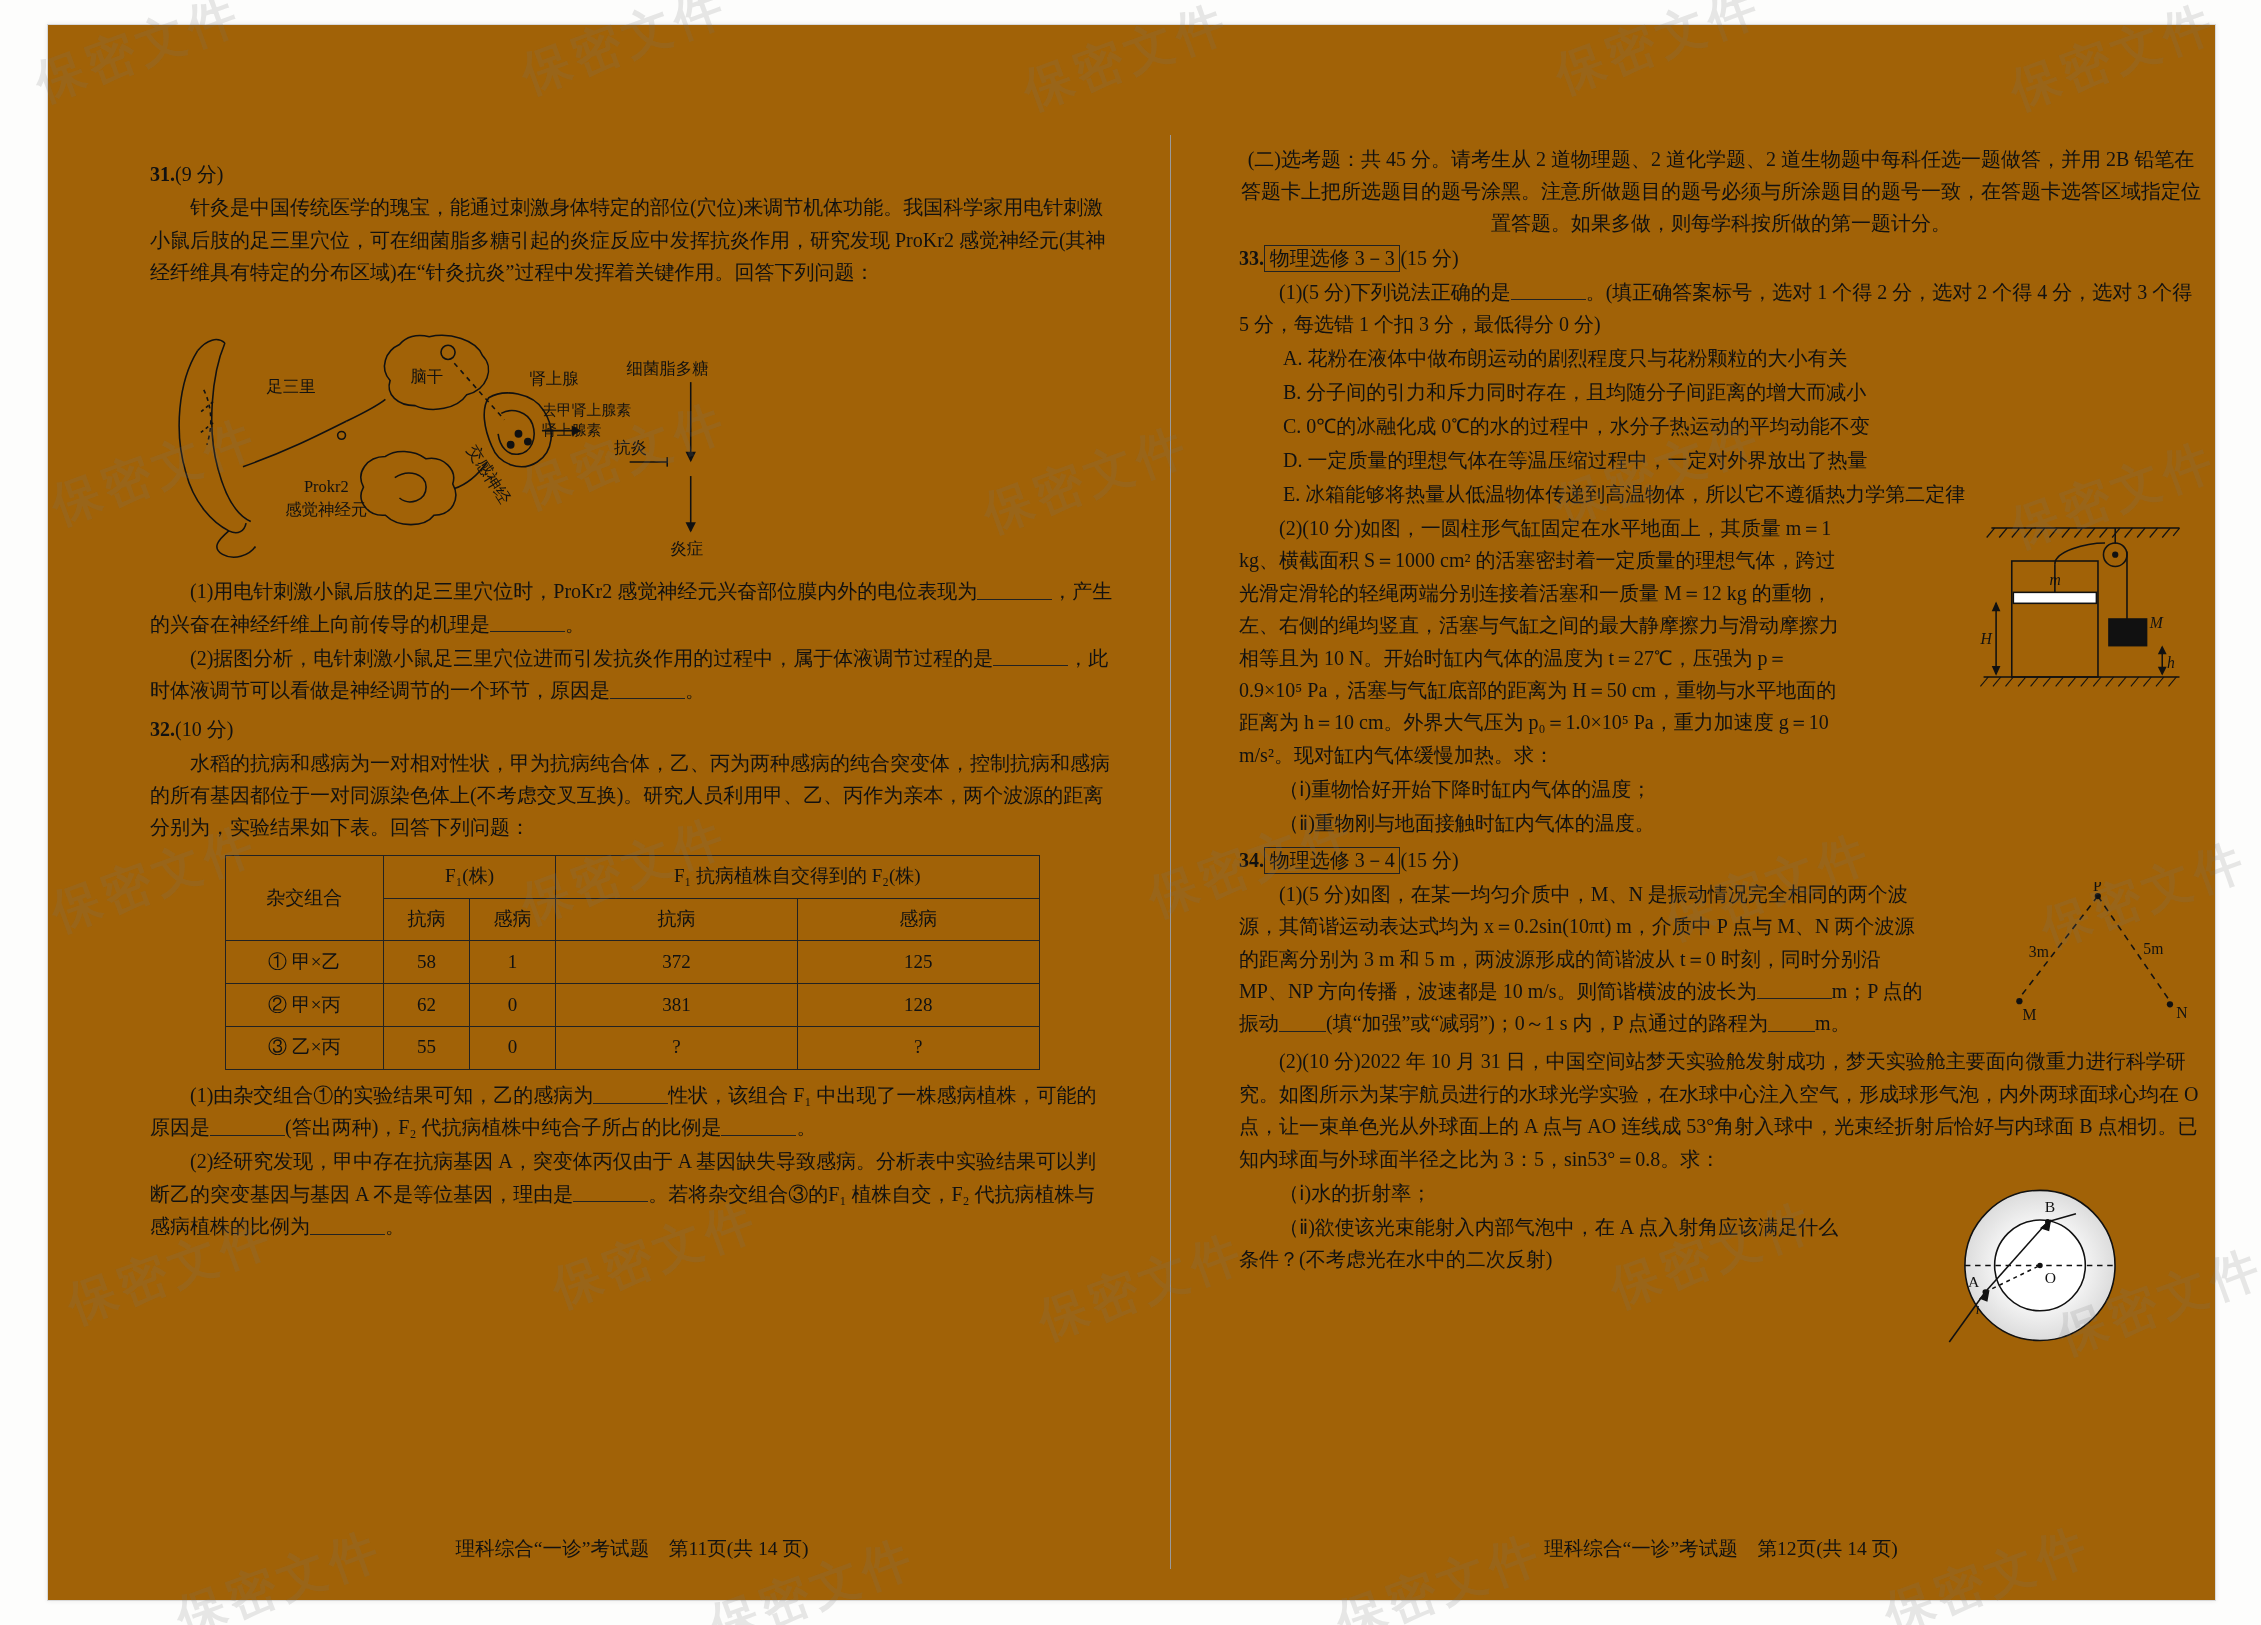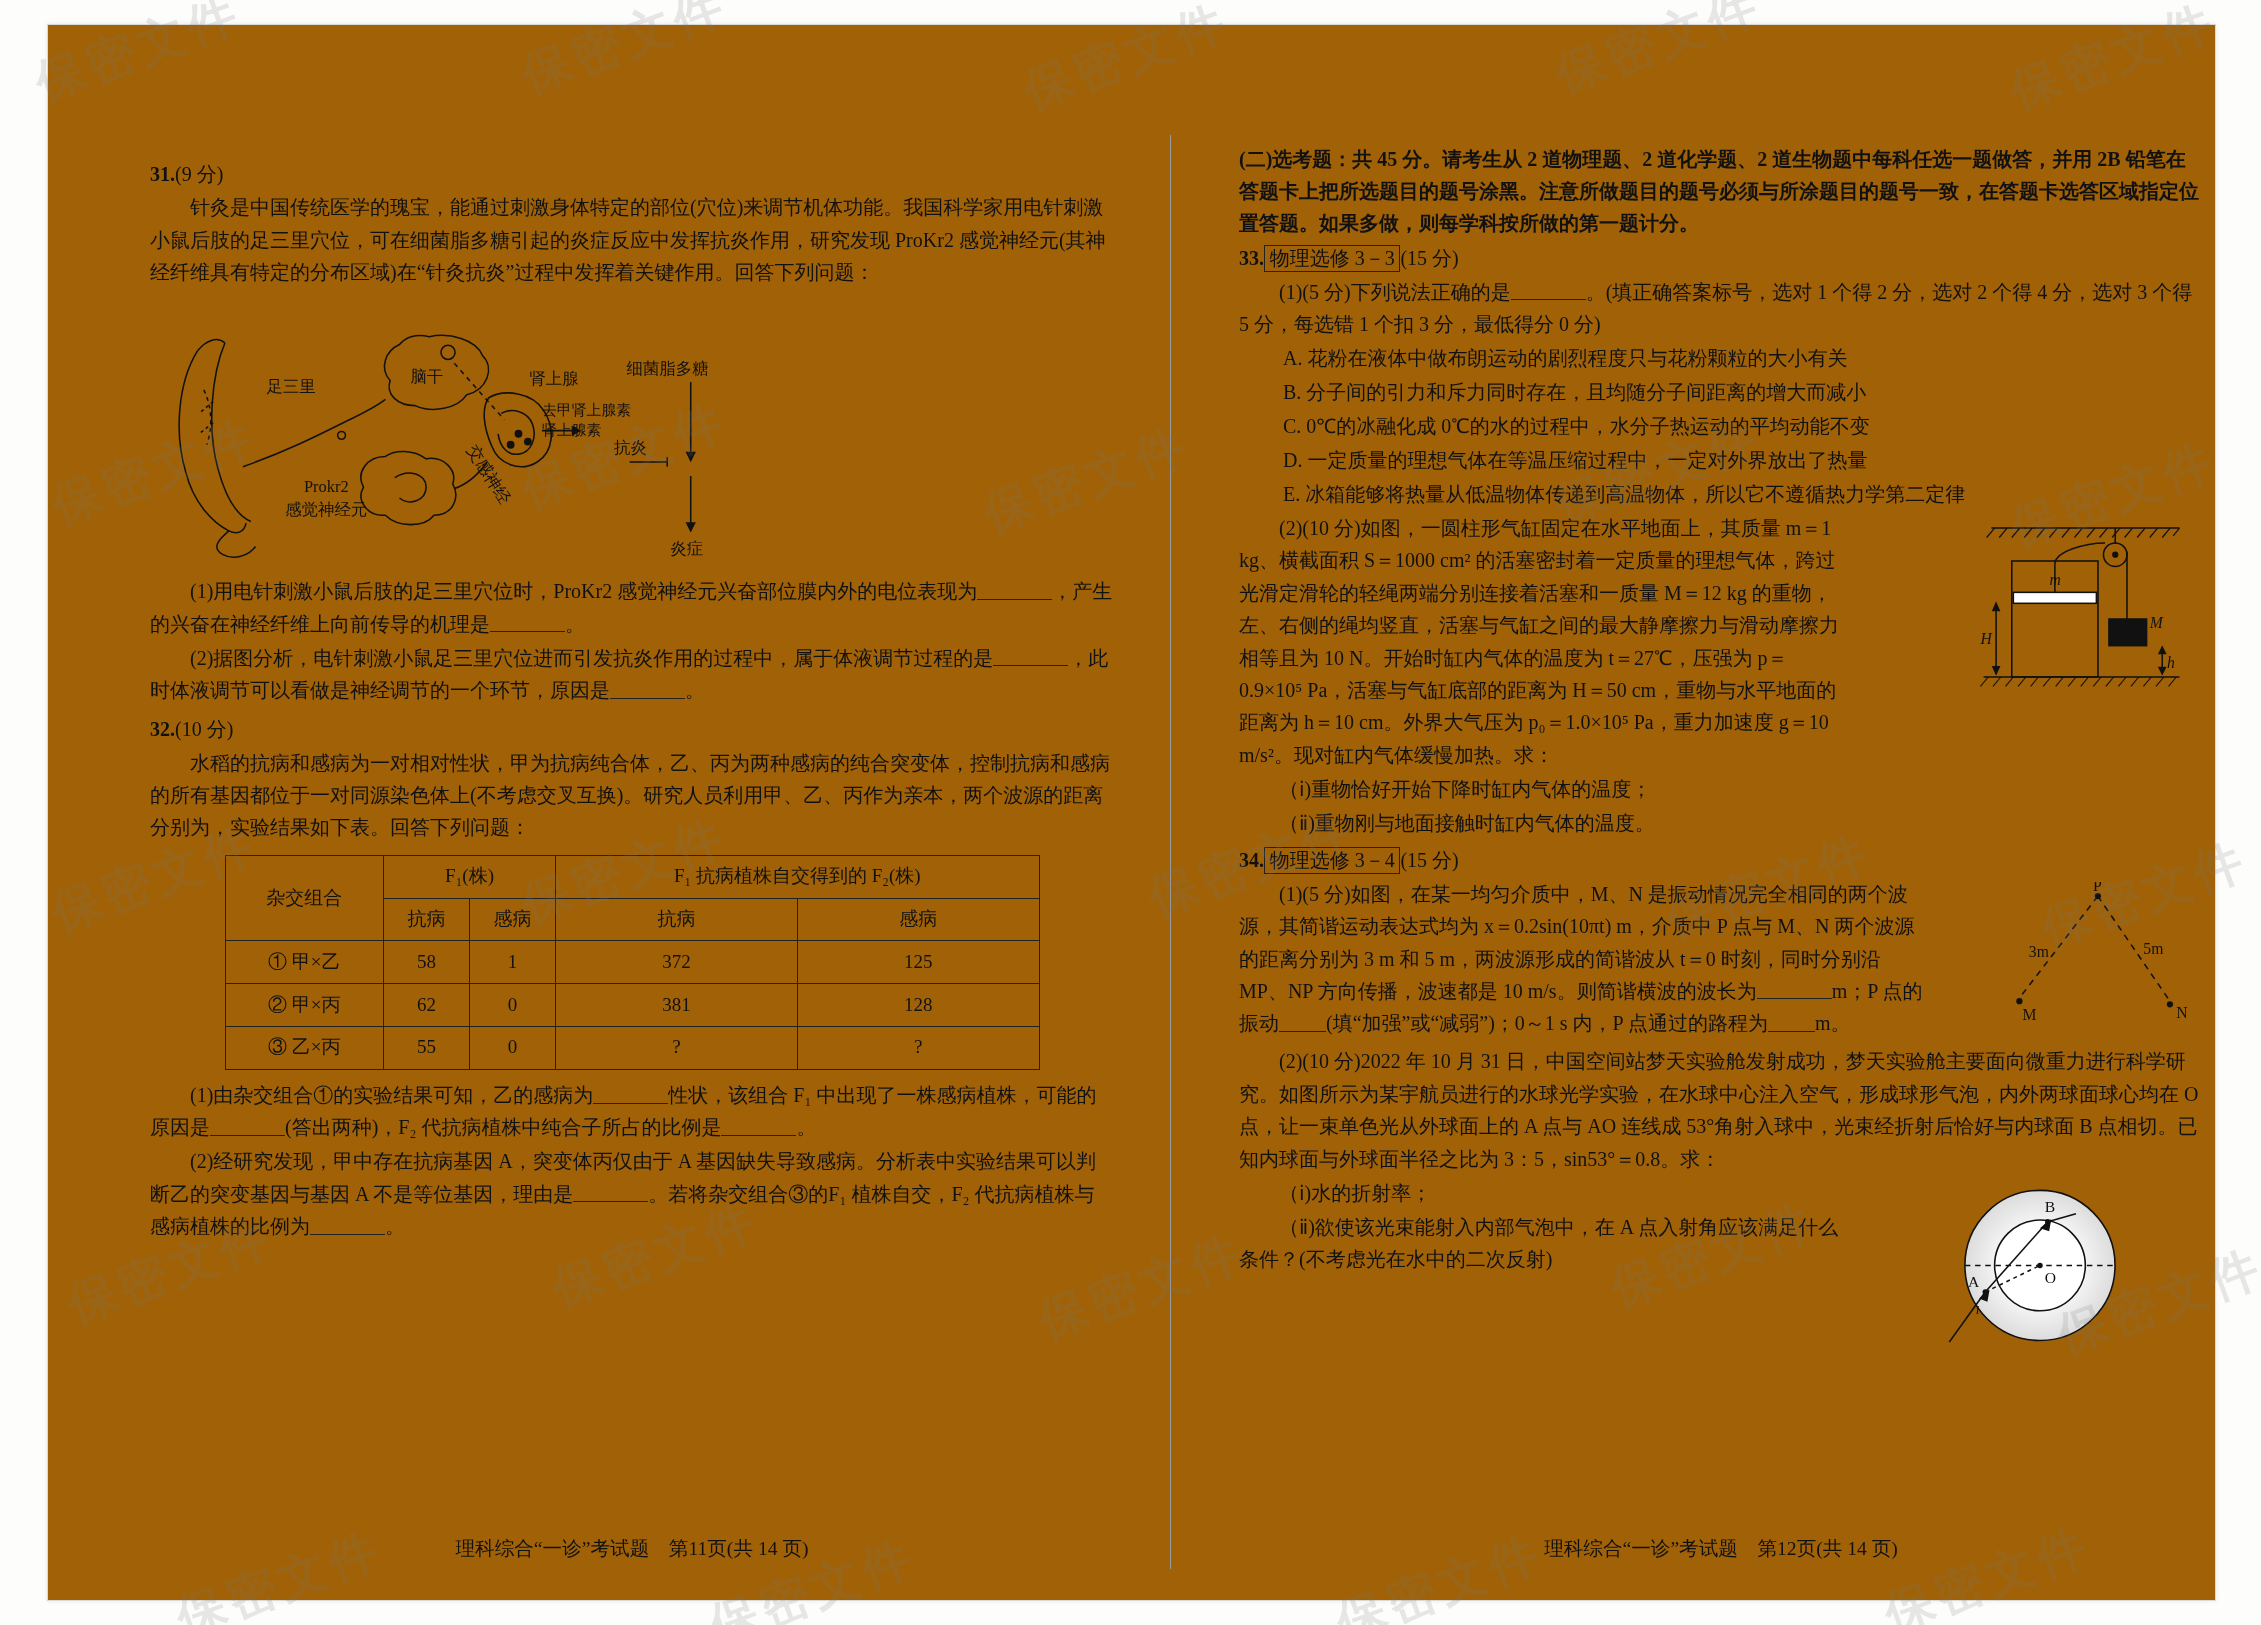--- a/index.html
+++ b/index.html
@@ -245,21 +245,21 @@
         <span>(1)由杂交组合①的实验结果可知，乙的感病为</span><span class="blank"></span><span>性状，该组合 F₁ 中出现了一株感病植株，可能的原因是</span><span class="blank"></span><span>(答出两种)，F₂ 代抗病植株中纯合子所占的比例是</span><span class="blank"></span><span>。</span>
       </p>
       <p class="ind">
         <span>(2)经研究发现，甲中存在抗病基因 A，突变体丙仅由于 A 基因缺失导致感病。分析表中实验结果可以判断乙的突变基因与基因 A 不是等位基因，理由是</span><span class="blank"></span><span>。若将杂交组合③的F₁ 植株自交，F₂ 代抗病植株与感病植株的比例为</span><span class="blank"></span><span>。</span>
       </p>
 
     </div>
 
     <div class="col col-right" style="top:118px;">
 
-      <p style="font-weight:bold;">(二)选考题：共 45 分。请考生从 2 道物理题、2 道化学题、2 道生物题中每科任选一题做答，并用 2B 铅笔在答题卡上把所选题目的题号涂黑。注意所做题目的题号必须与所涂题目的题号一致，在答题卡选答区域指定位置答题。如果多做，则每学科按所做的第一题计分。</p>
+      <p style="font-weight:normal;text-align:center;">(二)选考题：共 45 分。请考生从 2 道物理题、2 道化学题、2 道生物题中每科任选一题做答，并用 2B 铅笔在答题卡上把所选题目的题号涂黑。注意所做题目的题号必须与所涂题目的题号一致，在答题卡选答区域指定位置答题。如果多做，则每学科按所做的第一题计分。</p>
 
       <p style="margin-top:2px;">
         <span class="qnum">33.</span><span class="boxed">物理选修 3－3</span><span>(15 分)</span>
       </p>
 
       <p class="ind">
         <span>(1)(5 分)下列说法正确的是</span><span class="blank"></span><span>。(填正确答案标号，选对 1 个得 2 分，选对 2 个得 4 分，选对 3 个得 5 分，每选错 1 个扣 3 分，最低得分 0 分)</span>
       </p>
       <p style="margin-left:2.2em;">A. 花粉在液体中做布朗运动的剧烈程度只与花粉颗粒的大小有关</p>
       <p style="margin-left:2.2em;">B. 分子间的引力和斥力同时存在，且均随分子间距离的增大而减小</p>

